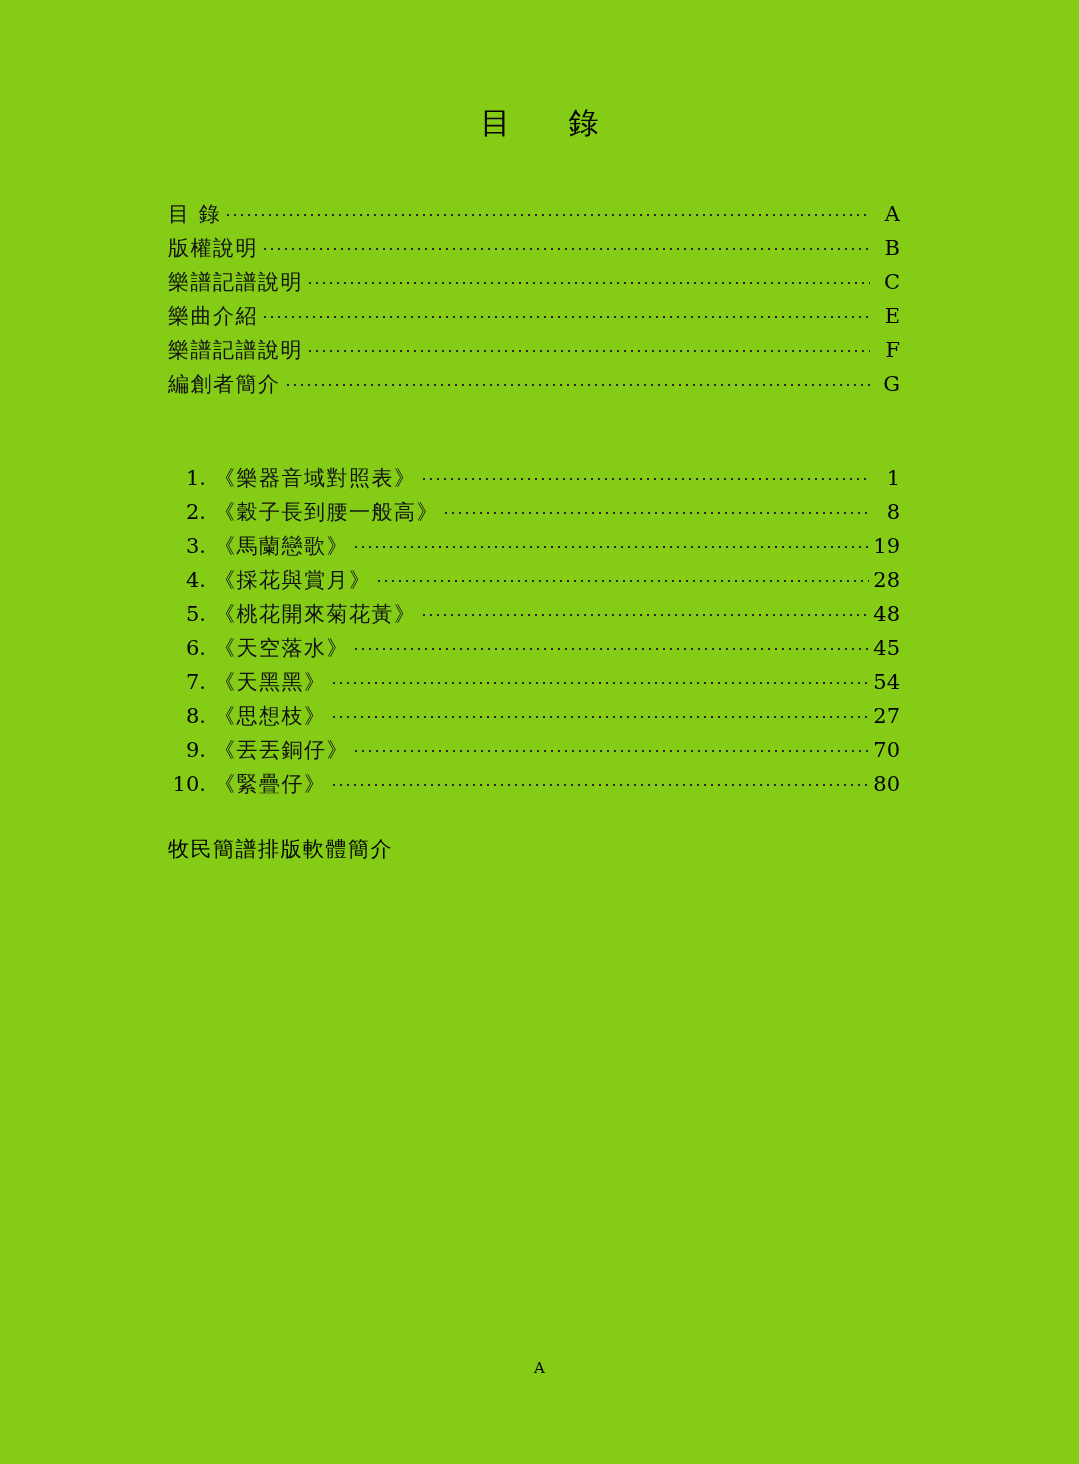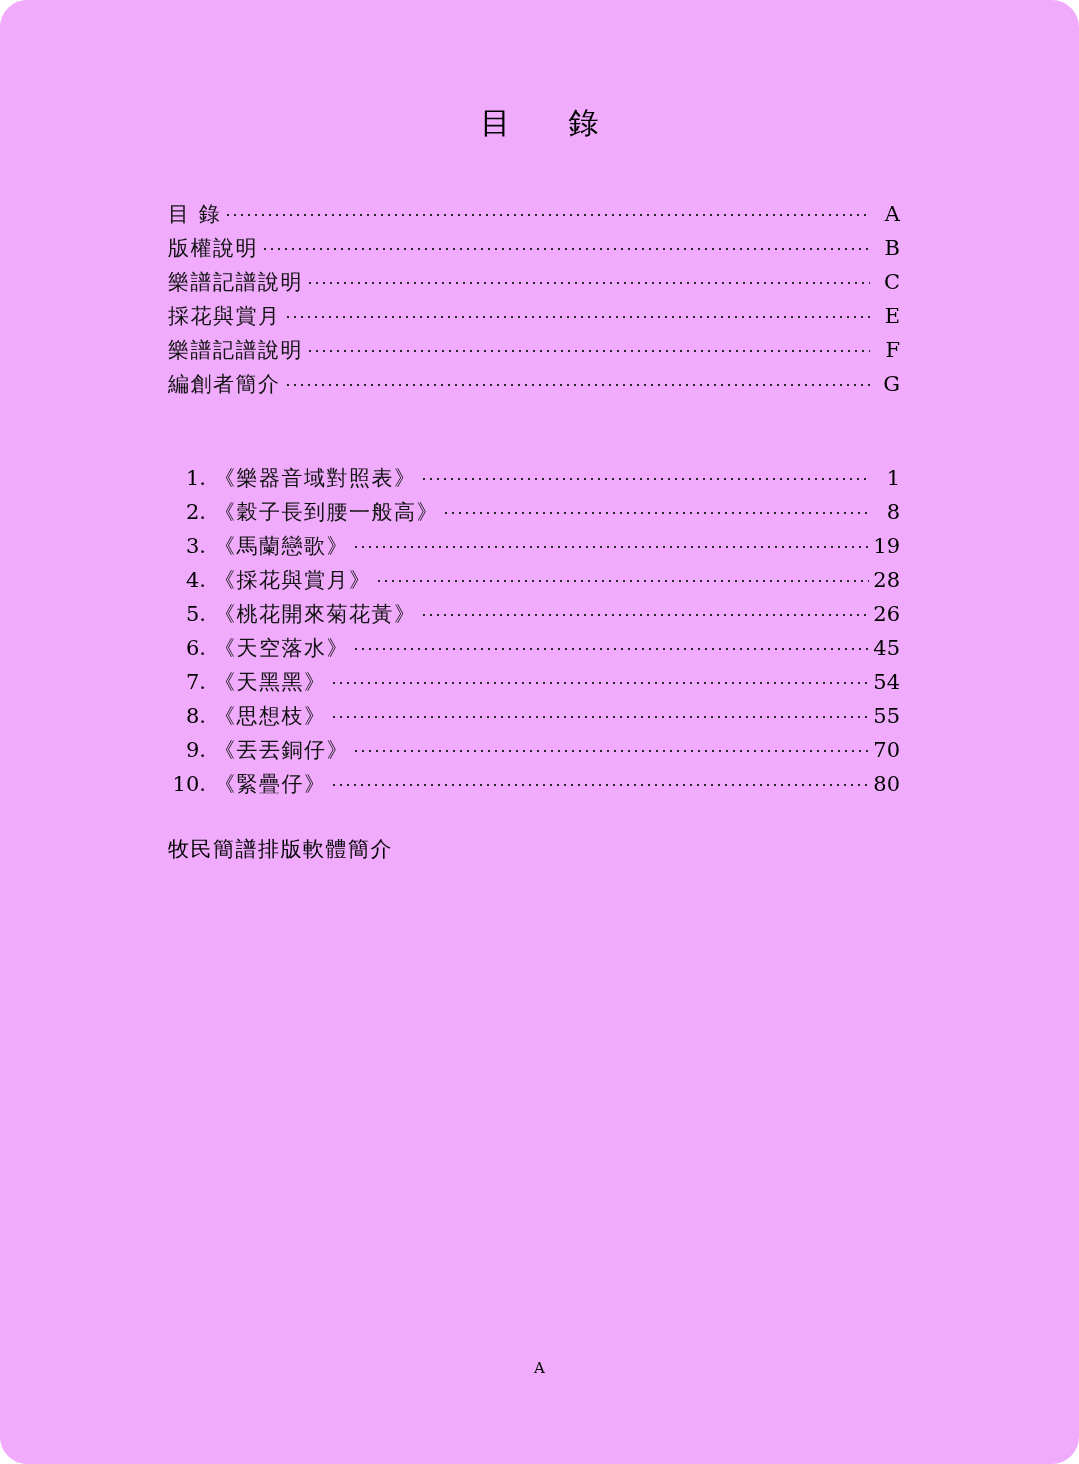--- a/index.html
+++ b/index.html
@@ -13,22 +13,21 @@
     height: 1464px;
     position: relative;
     font-family: "DejaVu Serif", "Liberation Serif", serif;
     color: #000000;
     overflow: hidden;
   }
 
   .page {
     position: absolute;
     inset: 0;
-    background: #f0abfc;
-    border-radius: 27px;
+    background: #84cc16;
   }
 
   
   .doc-title {
     position: absolute;
     top: 103px;
     left: 0;
     width: 1079px;
     text-align: center;
     font-family: "DejaVu Serif", "Liberation Serif", serif;
@@ -158,21 +157,21 @@
         <span class="row-label">版權說明</span>
         <span class="leader"></span>
         <span class="row-page">B</span>
       </div>
       <div class="toc-row">
         <span class="row-label">樂譜記譜說明</span>
         <span class="leader"></span>
         <span class="row-page">C</span>
       </div>
       <div class="toc-row">
-        <span class="row-label">採花與賞月</span>
+        <span class="row-label">樂曲介紹</span>
         <span class="leader"></span>
         <span class="row-page">E</span>
       </div>
       <div class="toc-row">
         <span class="row-label">樂譜記譜說明</span>
         <span class="leader"></span>
         <span class="row-page">F</span>
       </div>
       <div class="toc-row">
         <span class="row-label">編創者簡介</span>
@@ -203,39 +202,39 @@
       <div class="toc-row">
         <span class="row-num">4.</span>
         <span class="row-label">《採花與賞月》</span>
         <span class="leader"></span>
         <span class="row-page">28</span>
       </div>
       <div class="toc-row">
         <span class="row-num">5.</span>
         <span class="row-label">《桃花開來菊花黃》</span>
         <span class="leader"></span>
-        <span class="row-page">26</span>
+        <span class="row-page">48</span>
       </div>
       <div class="toc-row">
         <span class="row-num">6.</span>
         <span class="row-label">《天空落水》</span>
         <span class="leader"></span>
         <span class="row-page">45</span>
       </div>
       <div class="toc-row">
         <span class="row-num">7.</span>
         <span class="row-label">《天黑黑》</span>
         <span class="leader"></span>
         <span class="row-page">54</span>
       </div>
       <div class="toc-row">
         <span class="row-num">8.</span>
         <span class="row-label">《思想枝》</span>
         <span class="leader"></span>
-        <span class="row-page">55</span>
+        <span class="row-page">27</span>
       </div>
       <div class="toc-row">
         <span class="row-num">9.</span>
         <span class="row-label">《丟丟銅仔》</span>
         <span class="leader"></span>
         <span class="row-page">70</span>
       </div>
       <div class="toc-row">
         <span class="row-num">10.</span>
         <span class="row-label">《緊疊仔》</span>

